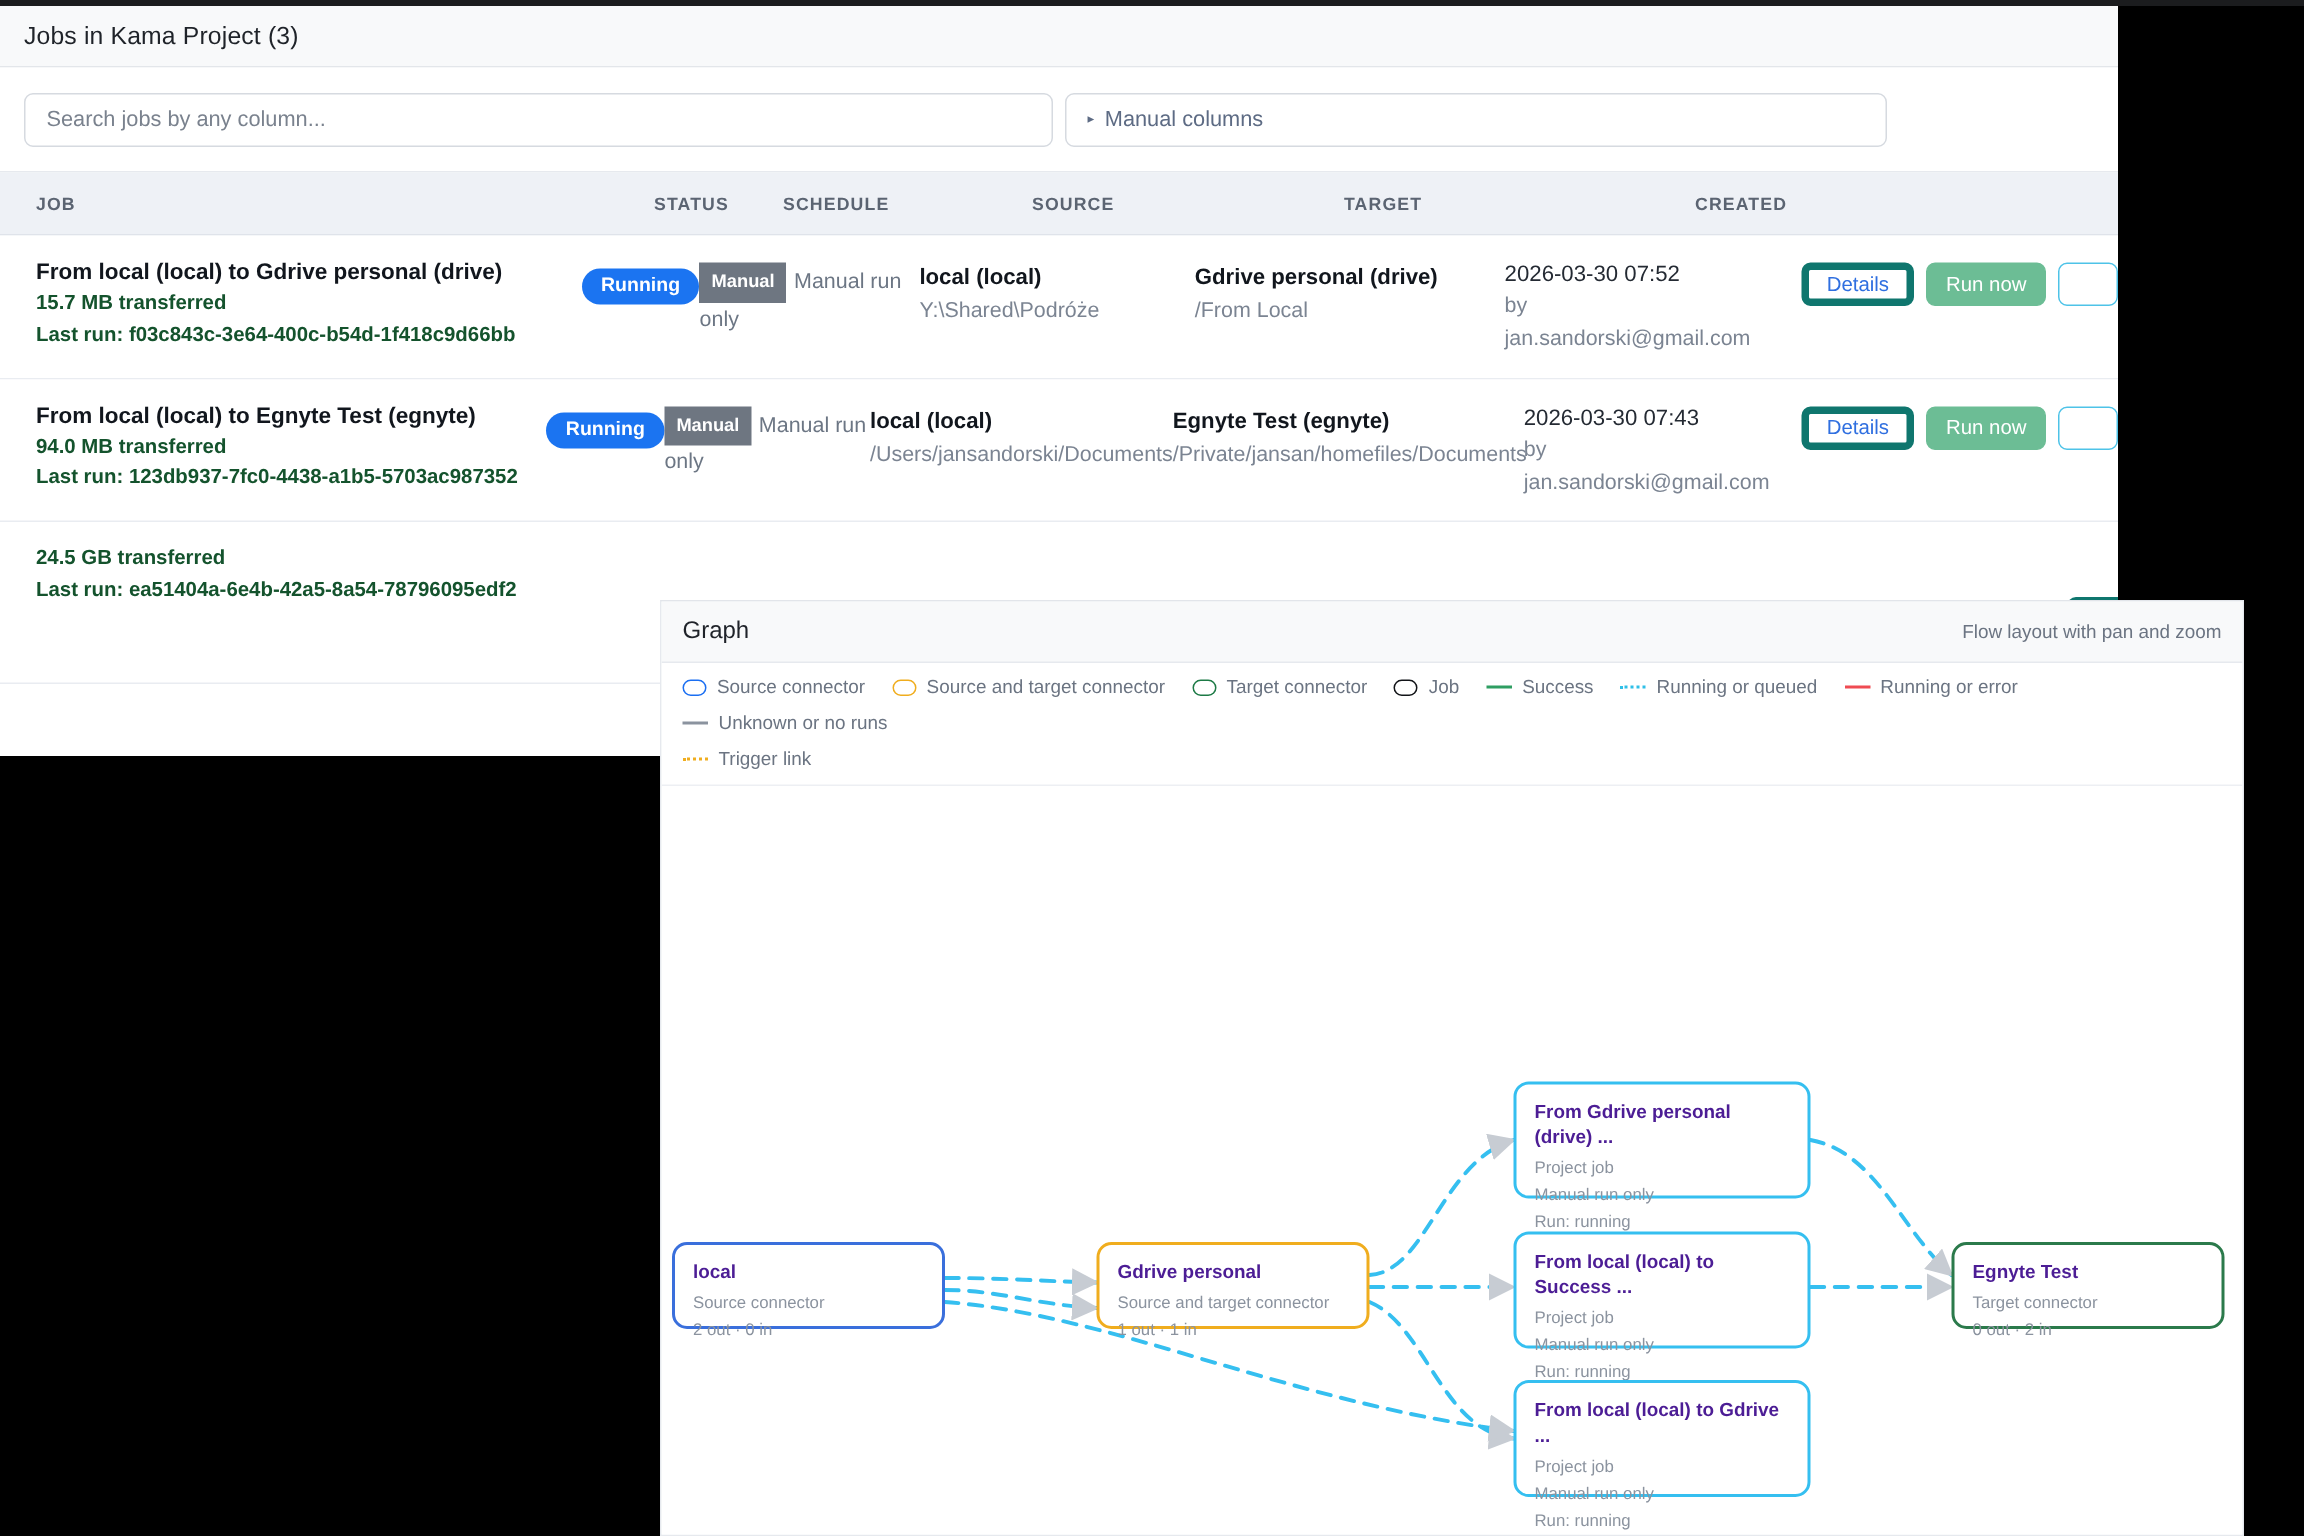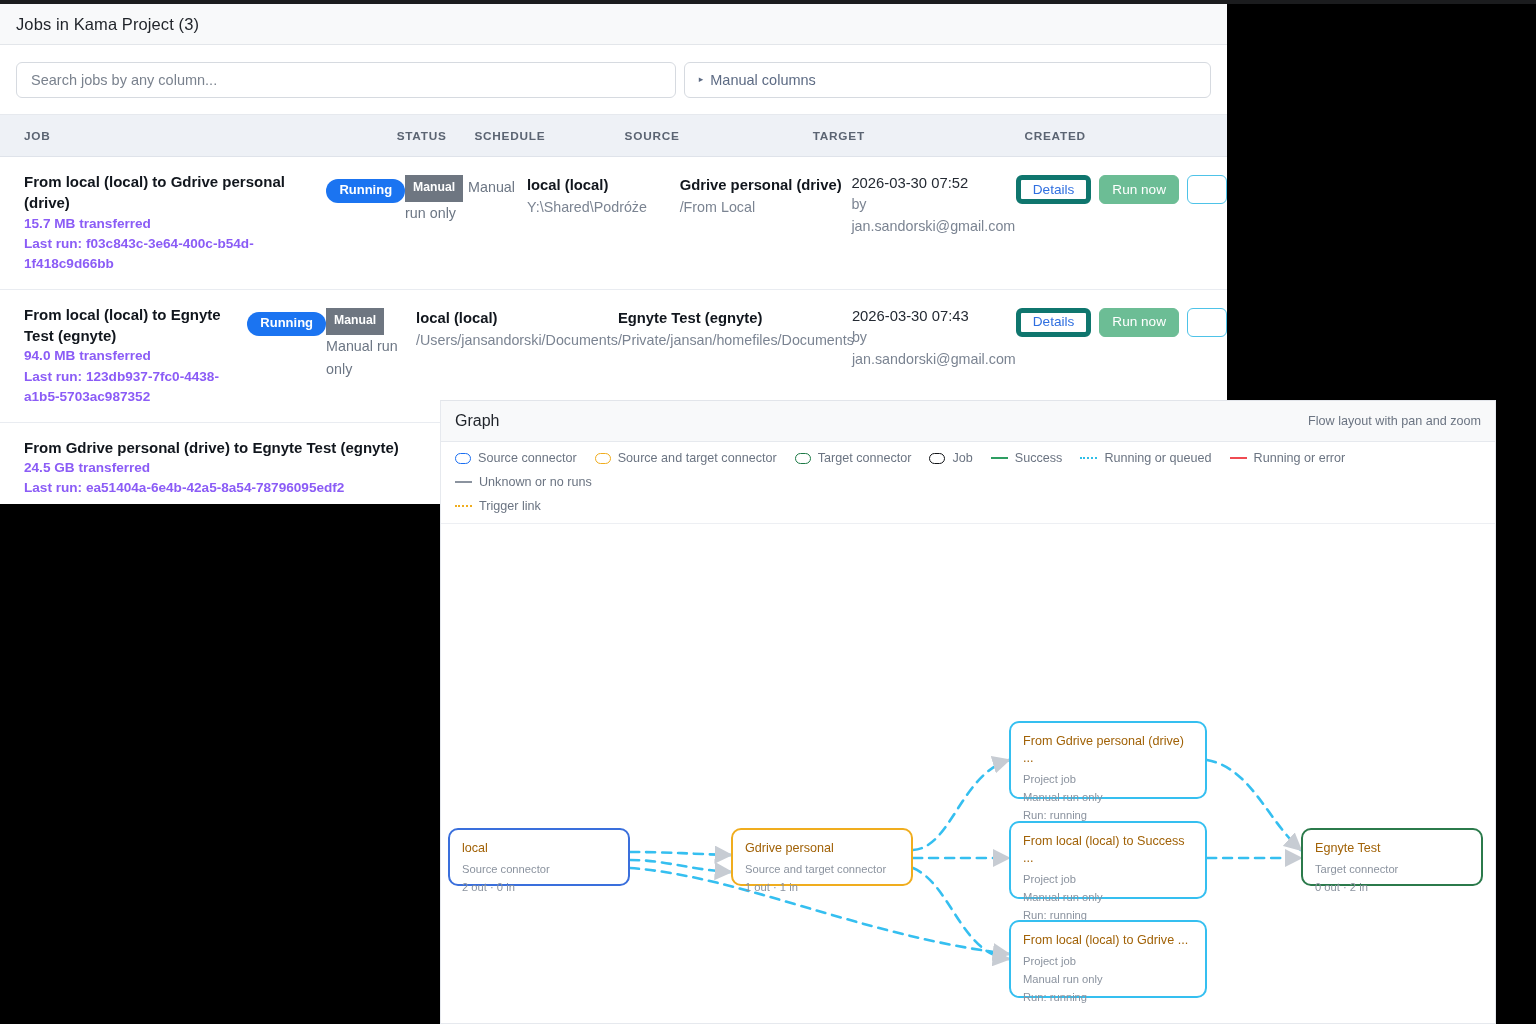--- a/index.html
+++ b/index.html
@@ -13,21 +13,21 @@
   #root { position: relative; width: 1536px; height: 1024px; background: #000; }
 
   
   .top-strip {
     position: absolute; left: 0; top: 0; width: 1536px; height: 4px;
     background: #1b1c1e;
   }
 
   
   .page {
-    position: absolute; left: 0; top: 4px; width: 1227px; height: 500px;
+    position: absolute; left: 0; top: 4px; width: 1412px; height: 500px;
     background: #ffffff;
     overflow: hidden;
   }
 
   
   .page-header {
     height: 41px;
     background: #f8f9fa;
     border-bottom: 1px solid #e3e6ea;
     display: flex; align-items: center;
@@ -89,21 +89,21 @@
   .trow {
     display: flex; align-items: flex-start;
     border-bottom: 1px solid #e9ecf1;
     padding-top: 14px; padding-bottom: 14px;
     min-height: 82px;
     background: #fff;
   }
   .trow .cell { font-size: 14.3px; }
 
   .job-name { font-size: 15px; font-weight: 700; color: #11161d; line-height: 1.42; }
-  .job-sub  { font-size: 13.6px; font-weight: 700; color: #8b5cf6; line-height: 1.5; }
+  .job-sub  { font-size: 13.6px; font-weight: 700; color: #14532d; line-height: 1.5; }
 
   .badge-running {
     display: inline-block;
     background: #1b74f1; color: #fff;
     font-size: 13px; font-weight: 700;
     border-radius: 13px;
     padding: 4px 13px 5px;
     line-height: 1.15;
   }
   .sched-wrap { line-height: 1.62; font-size: 14.3px; color: #6c7684; }
@@ -172,21 +172,21 @@
 
   .graph-canvas { position: relative; width: 100%; height: 100%; background: #fff; }
   .graph-canvas svg { position: absolute; left: 0; top: 0; }
 
   .node {
     position: absolute;
     background: #fff;
     border-radius: 10px;
     padding: 10px 12px 9px;
   }
-  .node .n-title { font-size: 12.6px; font-weight: 400; color: #a16207; line-height: 1.35; margin-bottom: 3px; }
+  .node .n-title { font-size: 12.6px; font-weight: 700; color: #4c1d95; line-height: 1.35; margin-bottom: 3px; }
   .node .n-line  { font-size: 11.2px; color: #8b939f; line-height: 1.62; }
 
   
   .blk { position: absolute; background: #000; }
 </style>
 </head>
 <body>
 
 <div id="root">
 
@@ -280,21 +280,20 @@
         </div>
         <div class="cell c-act actions" style="padding-top:4px;">
           <span class="btn btn-details">Details</span>
           <span class="btn btn-run">Run now</span>
           <span class="btn btn-extra"></span>
         </div>
       </div>
 
       <div class="trow" style="min-height:108px;">
         <div class="cell c-job" style="width:420px;">
-          <div class="job-name">From Gdrive personal (drive) to Egnyte Test (egnyte)</div>
           <div class="job-sub">24.5 GB transferred</div>
           <div class="job-sub">Last run: ea51404a-6e4b-42a5-8a54-78796095edf2</div>
         </div>
         <div class="cell" style="flex:1;"></div>
       </div>
 
       <div class="actions" style="position:absolute; left:1378px; top:394px; gap:8px;">
         <span class="btn btn-details">Details</span>
         <span class="btn btn-run" style="padding:0 8px;">ow</span>
         <span class="btn btn-extra"></span>

